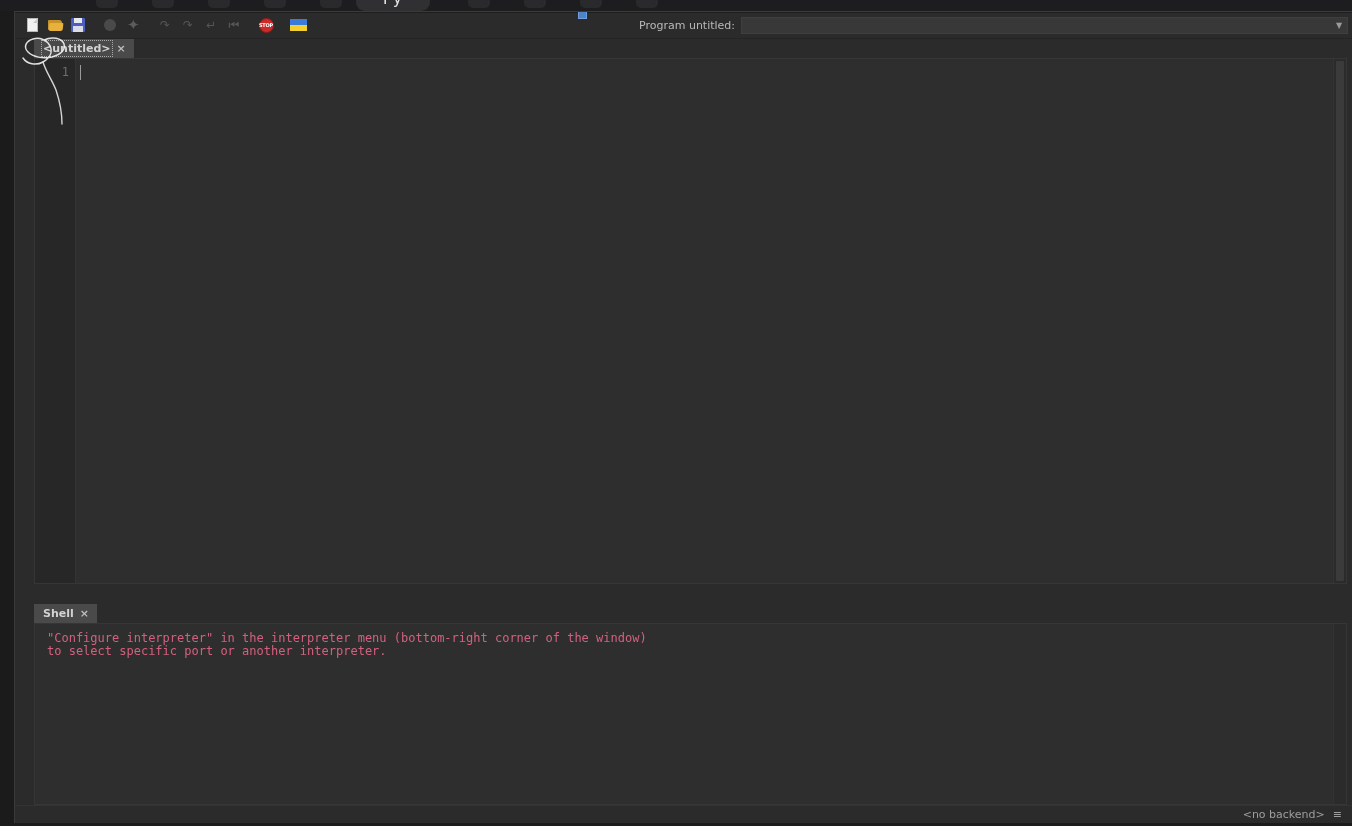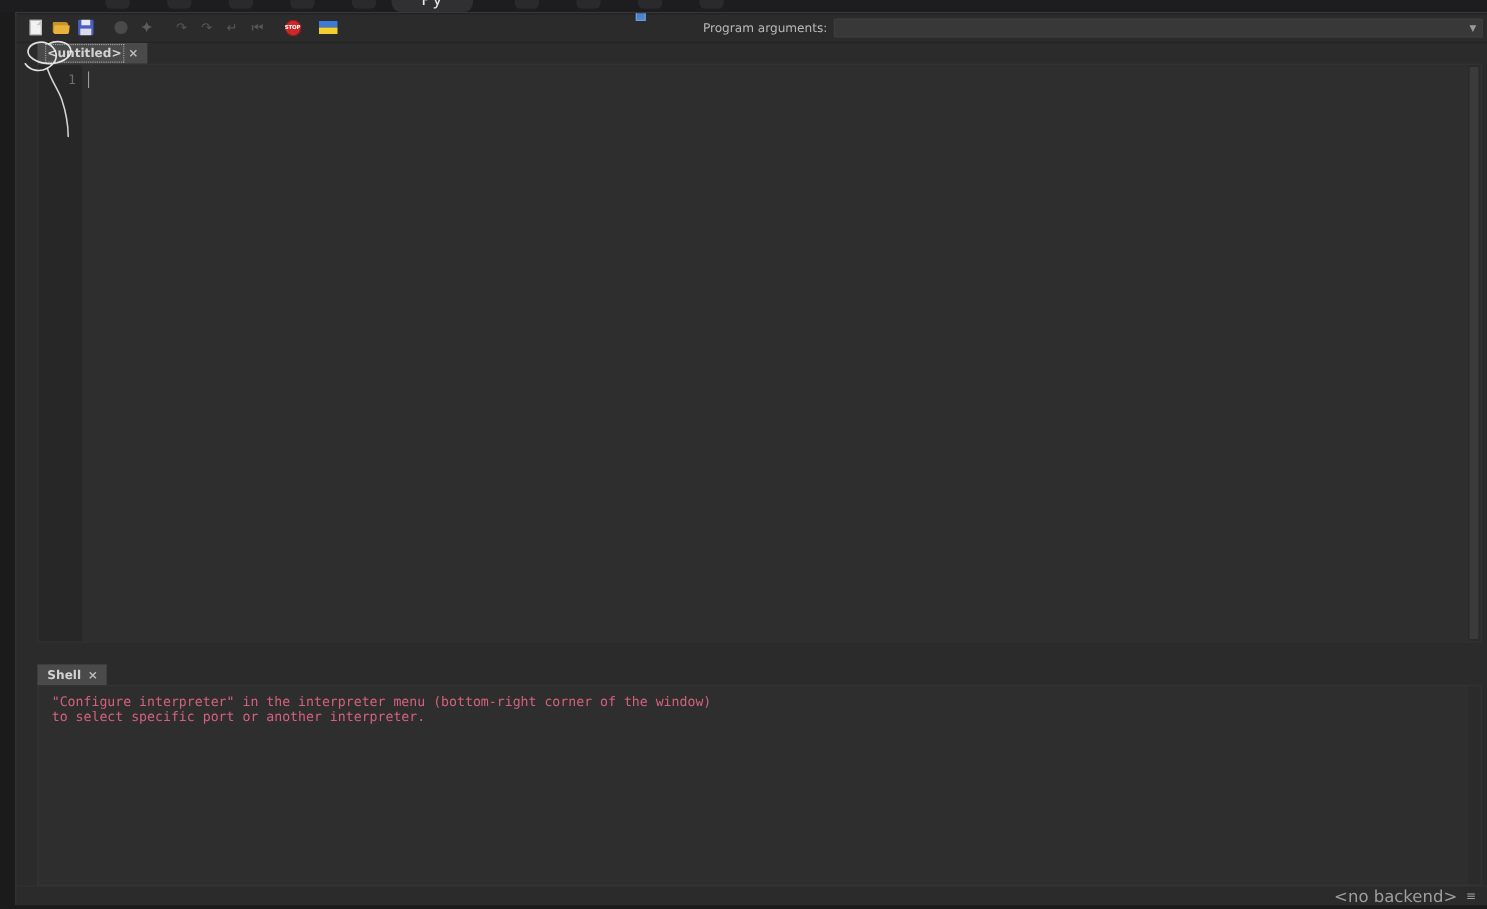--- a/index.html
+++ b/index.html
@@ -259,21 +259,21 @@
 
   
   #status-bar {
     height: 18px; flex: 0 0 18px;
     background: #2b2b2b;
     display: flex; align-items: center; justify-content: flex-end;
     padding-right: 10px; gap: 8px;
     border-top: 1px solid #333;
   }
   #backend-label {
-    color: #9e9e9e; font-size: 15px;
+    color: #9e9e9e; font-size: 11px;
     font-family: "DejaVu Sans", sans-serif;
   }
   #backend-menu-icon {
     color: #9e9e9e; font-size: 11px;
   }
 
   
   #annotation {
     position: absolute; left: 0; top: 0;
     width: 1352px; height: 826px;
@@ -350,21 +350,21 @@
       <div class="tb-sep"></div>
       <div class="tb-btn">
         <div class="ico-flag">
           <div class="top"></div>
             <div class="bot"></div>
         </div>
       </div>
     </div>
 
     <div id="prog-args-wrap">
-      <div id="prog-args-label">Program arguments:</div>
+      <div id="prog-args-label">Program untitled:</div>
       <div id="prog-args-combo">
         <input id="prog-args-input" type="text" value="" style="">
         <div id="prog-args-arrow">▼</div>
       </div>
     </div>
   </div>
 
   <div id="content">
 
     <div class="tab-strip">

